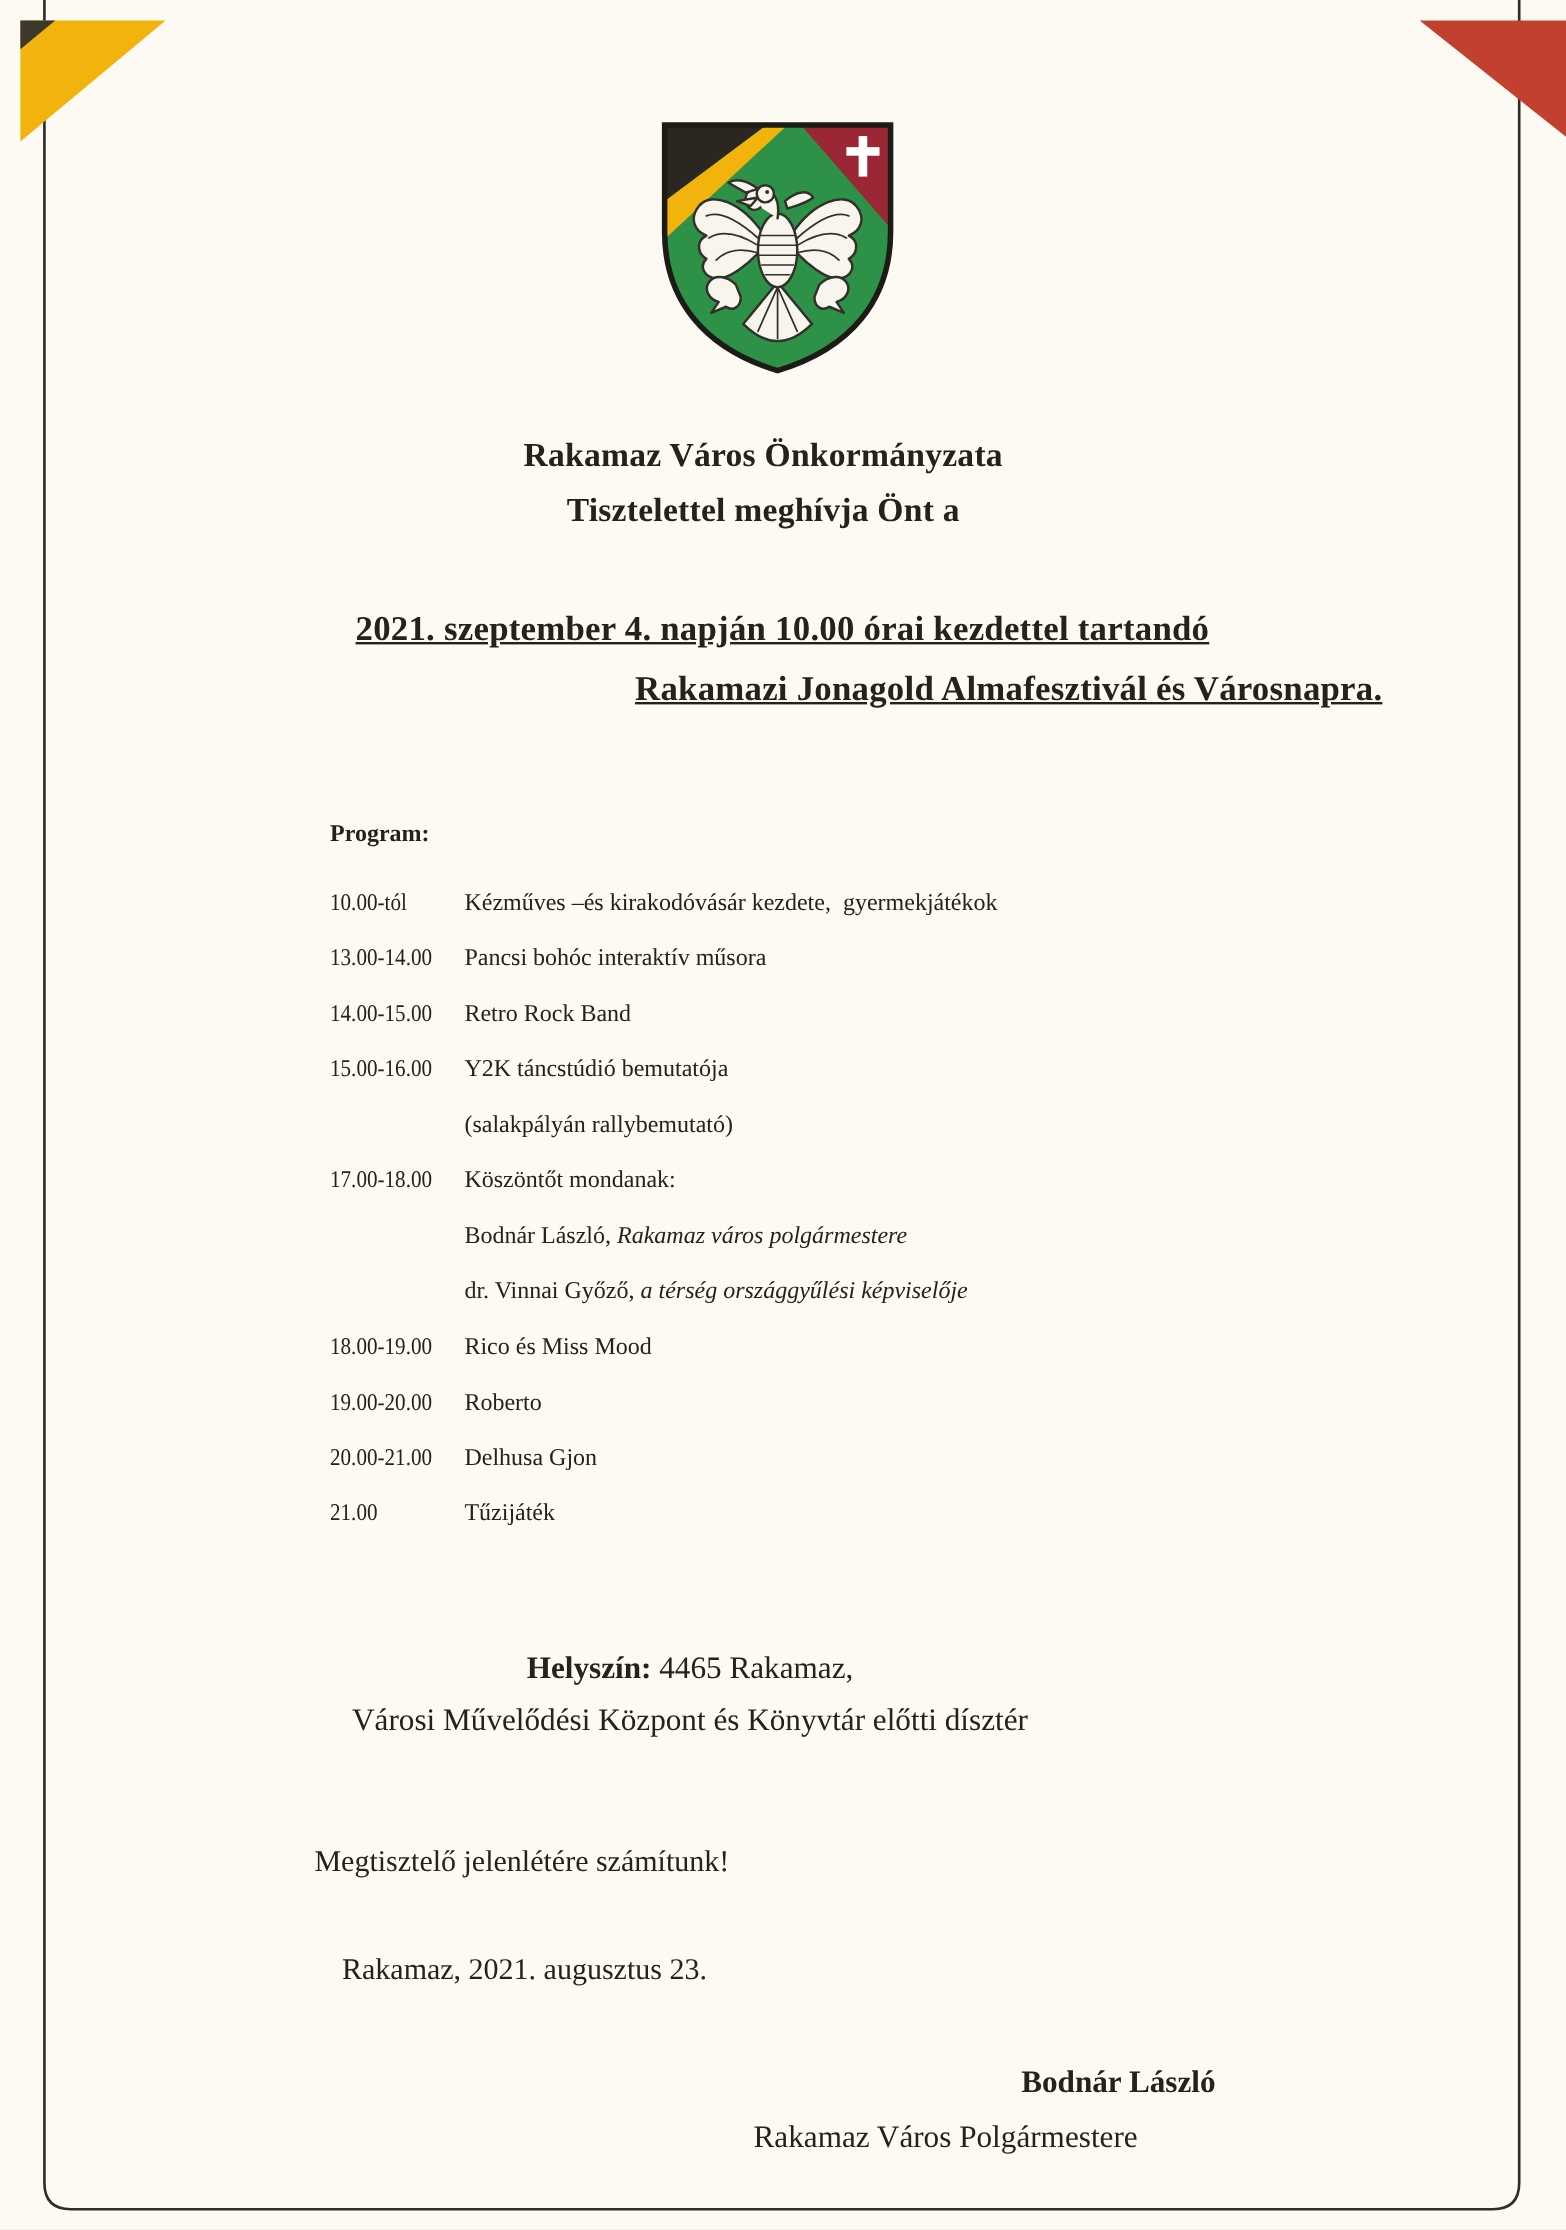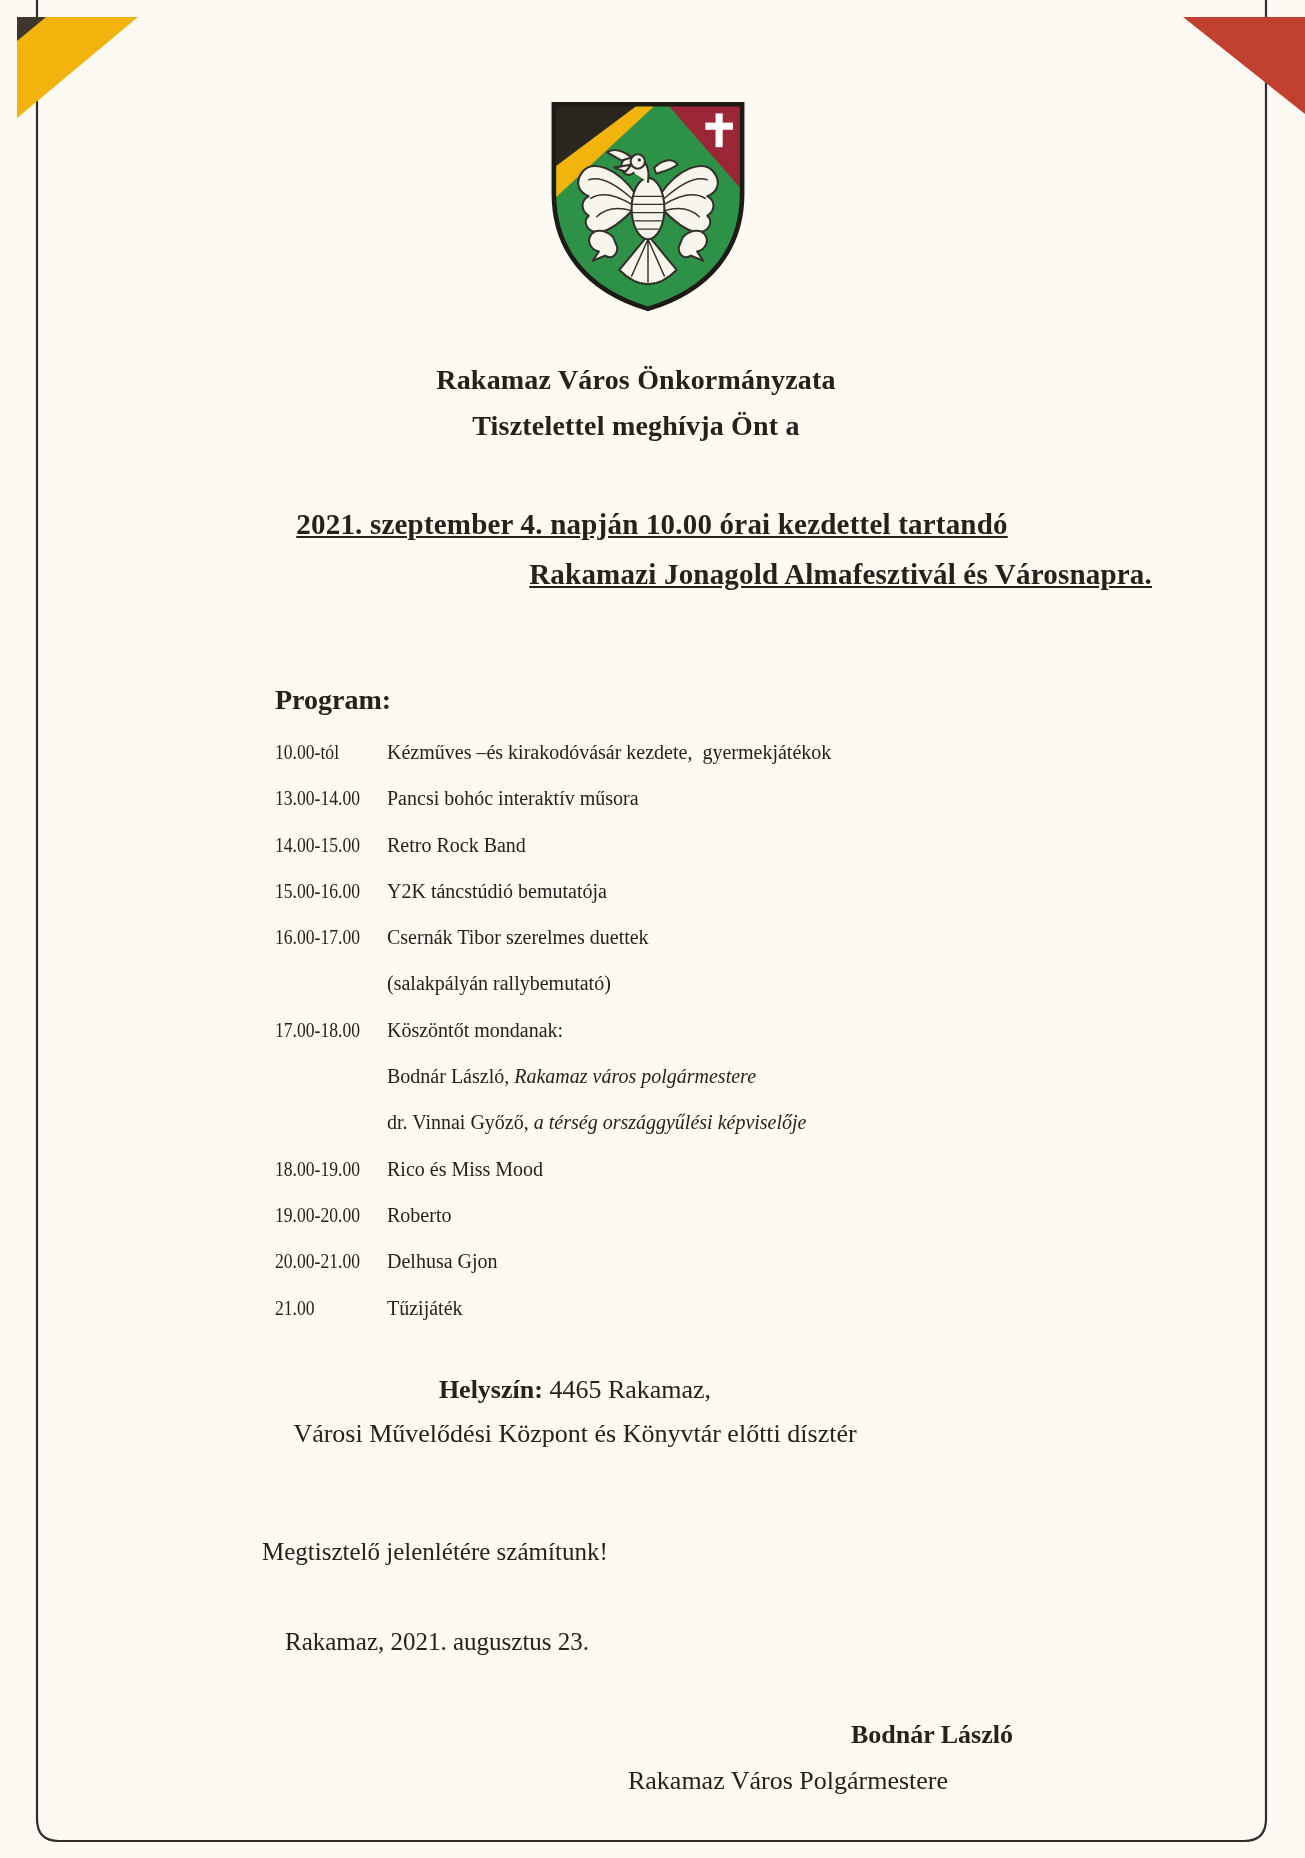--- a/index.html
+++ b/index.html
@@ -10,21 +10,21 @@
     overflow:hidden;
     font-family:"Liberation Serif","DejaVu Serif",serif;
     color:#262119;
   }
   svg{display:block;}
   .abs{position:absolute;}
   .frame-svg{left:0;top:0;}
   .center{text-align:center;}
   .hdr{font-weight:bold;font-size:28px;letter-spacing:.2px;}
   .title{font-weight:bold;font-size:29px;letter-spacing:.2px;text-decoration:underline;}
-  .prog-head{font-weight:bold;font-size:28px;}
+  .prog-head{font-weight:bold;font-size:20px;}
   .program{left:275px;top:729px;width:990px;}
   .prow{display:flex;height:46.3px;line-height:46.3px;font-size:20px;}
   .prow .time{width:112px;flex:0 0 112px;transform:scaleX(.88);transform-origin:left center;white-space:nowrap;}
   .prow .desc{flex:1;white-space:nowrap;}
   .it{font-style:italic;}
   .venue-line{left:225px;top:0;width:700px;text-align:center;font-size:26px;}
   .b{font-weight:bold;}
   .body-line{font-size:25px;}
   .sig{left:563px;width:450px;text-align:center;font-size:26px;}
 </style>
@@ -104,24 +104,20 @@
     </div>
     <div class="prow">
       <span class="time">14.00-15.00</span>
         <span class="desc"><span>Retro Rock Band</span><span class="it"></span></span>
     </div>
     <div class="prow">
       <span class="time">15.00-16.00</span>
         <span class="desc"><span>Y2K táncstúdió bemutatója</span><span class="it"></span></span>
     </div>
     <div class="prow">
-      <span class="time">16.00-17.00</span>
-        <span class="desc"><span>Csernák Tibor szerelmes duettek</span><span class="it"></span></span>
-    </div>
-    <div class="prow">
       <span class="time"></span>
         <span class="desc"><span>(salakpályán rallybemutató)</span><span class="it"></span></span>
     </div>
     <div class="prow">
       <span class="time">17.00-18.00</span>
         <span class="desc"><span>Köszöntőt mondanak:</span><span class="it"></span></span>
     </div>
     <div class="prow">
       <span class="time"></span>
         <span class="desc"><span>Bodnár László, </span><span class="it">Rakamaz város polgármestere</span></span>

